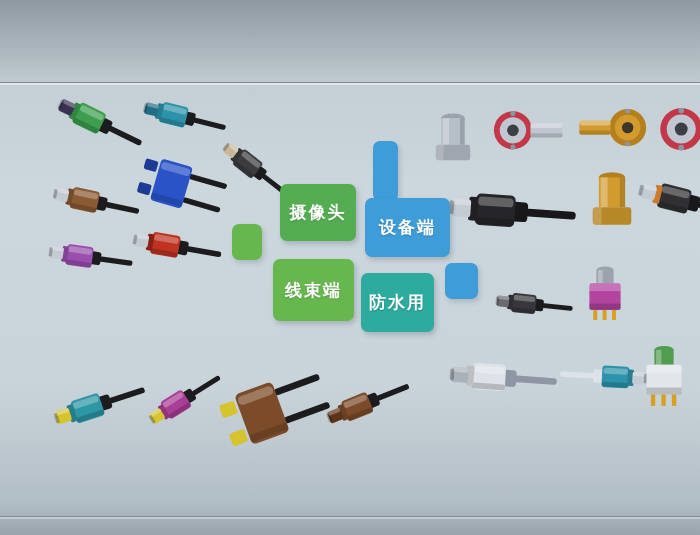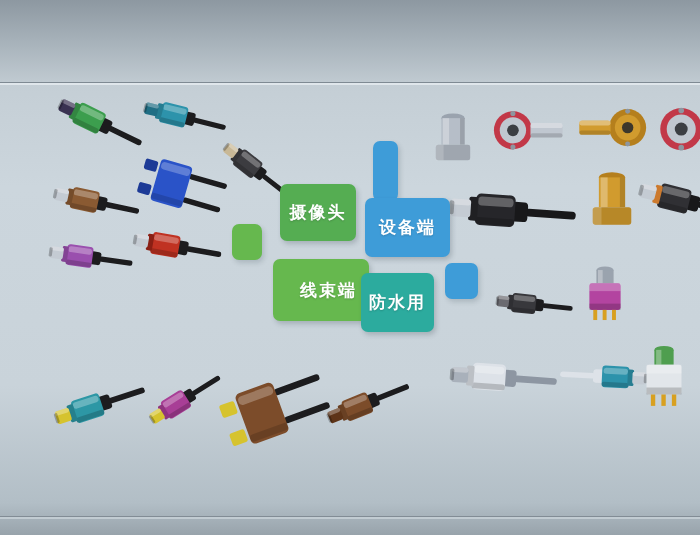--- a/index.html
+++ b/index.html
@@ -356,16 +356,16 @@
   </svg>
       </div>
     </div>
 
   <div class="label-layer">
     <div class="ptab" id="tab-top" style="background: rgb(62, 156, 216);"></div>
     <div class="ptab" id="tab-left" style="background: rgb(102, 184, 78);"></div>
     <div class="ptab" id="tab-bottom" style="background: rgb(62, 156, 216);"></div>
     <div class="plabel" id="label-camera" style="background: rgb(85, 173, 82);">摄像头</div>
     <div class="plabel" id="label-device" style="background: rgb(62, 156, 216);">设备端</div>
-    <div class="plabel" id="label-harness" style="background: rgb(102, 184, 78); padding-left: 15px;">线束端</div>
+    <div class="plabel" id="label-harness" style="background: rgb(102, 184, 78);">线束端</div>
     <div class="plabel" id="label-waterproof" style="background: rgb(44, 171, 158);">防水用</div>
   </div>
 </div>
 
 </body></html>

